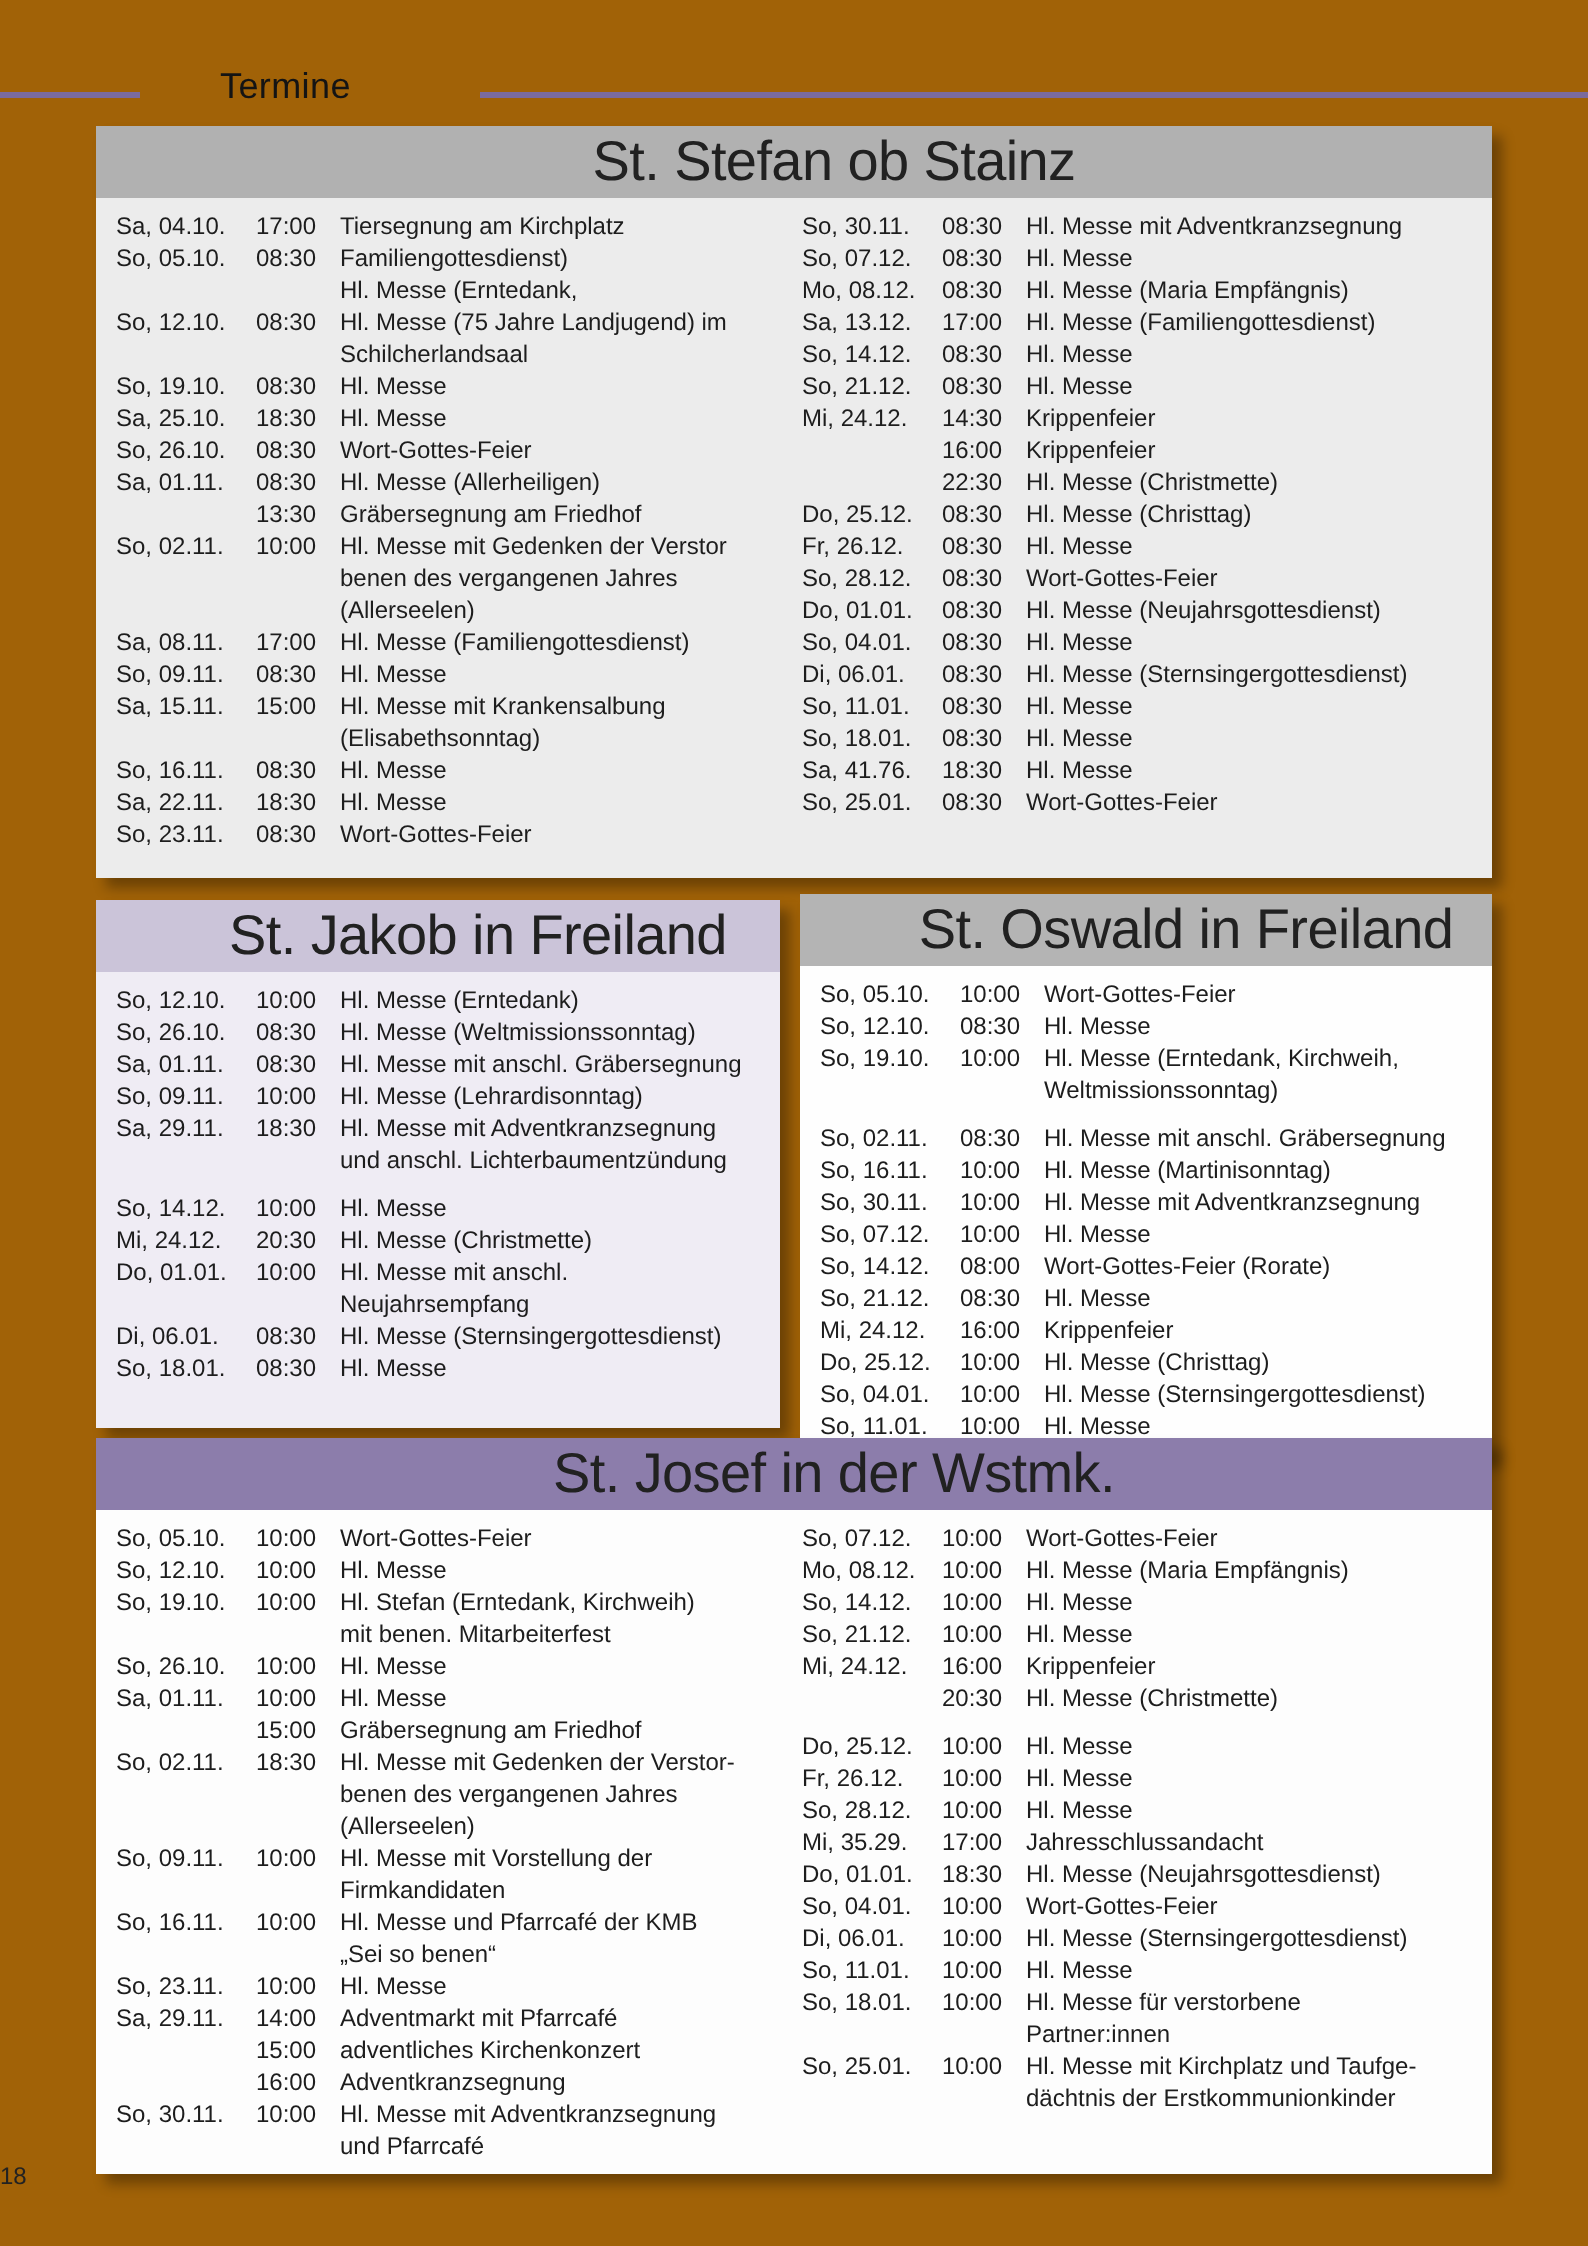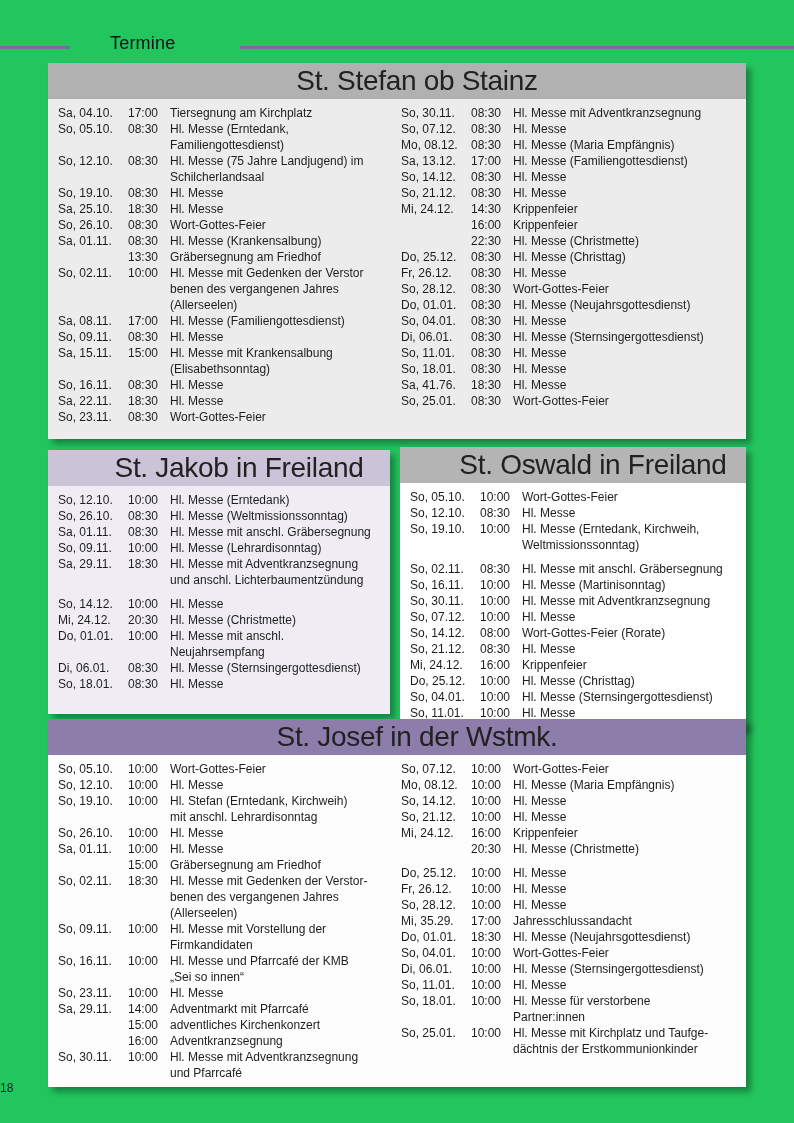--- a/index.html
+++ b/index.html
@@ -1,21 +1,21 @@
 <!DOCTYPE html>
 <html style="--accent: #7b6b9e;"><head>
 <meta charset="utf-8">
 <style>
   html,body{margin:0;padding:0;}
   body{
     width:794px;height:1123px;background:#ffffff;
     font-family:"Liberation Sans","DejaVu Sans",sans-serif;
     color:#1d1d1d;-webkit-font-smoothing:antialiased;
   }
-  .page{position:relative;width:794px;height:1123px;background:#22c55e;overflow:hidden;}
+  .page{position:relative;width:794px;height:1123px;background:#a16207;overflow:hidden;}
 
   
   .kicker{position:absolute;left:110px;top:33px;font-size:18px;color:#141414;letter-spacing:.2px;}
   .rule{position:absolute;top:46px;height:3px;background:var(--accent,#7b6b9e);}
   .rule-left{left:0;width:70px;}
   .rule-right{left:240px;width:554px;}
 
   
   .box{position:absolute;box-shadow:5px 5px 6px rgba(0,0,0,.33);}
   .box-title{
@@ -62,22 +62,22 @@
             <div class="cell-date">Sa, 04.10.</div>
             <div class="cell-time">17:00</div>
             <div class="cell-desc">
               <div class="desc-line">Tiersegnung am Kirchplatz</div>
             </div>
           </div>
           <div class="row">
             <div class="cell-date">So, 05.10.</div>
             <div class="cell-time">08:30</div>
             <div class="cell-desc">
+              <div class="desc-line">Familiengottesdienst)</div>
               <div class="desc-line">Hl. Messe (Erntedank,</div>
-              <div class="desc-line">Familiengottesdienst)</div>
             </div>
           </div>
           <div class="row">
             <div class="cell-date">So, 12.10.</div>
             <div class="cell-time">08:30</div>
             <div class="cell-desc">
               <div class="desc-line">Hl. Messe (75 Jahre Landjugend) im</div>
               <div class="desc-line">Schilcherlandsaal</div>
             </div>
           </div>
@@ -99,21 +99,21 @@
             <div class="cell-date">So, 26.10.</div>
             <div class="cell-time">08:30</div>
             <div class="cell-desc">
               <div class="desc-line">Wort-Gottes-Feier</div>
             </div>
           </div>
           <div class="row">
             <div class="cell-date">Sa, 01.11.</div>
             <div class="cell-time">08:30</div>
             <div class="cell-desc">
-              <div class="desc-line">Hl. Messe (Krankensalbung)</div>
+              <div class="desc-line">Hl. Messe (Allerheiligen)</div>
             </div>
           </div>
           <div class="row">
             <div class="cell-date"></div>
             <div class="cell-time">13:30</div>
             <div class="cell-desc">
               <div class="desc-line">Gräbersegnung am Friedhof</div>
             </div>
           </div>
           <div class="row">
@@ -503,21 +503,21 @@
             <div class="cell-time">10:00</div>
             <div class="cell-desc">
               <div class="desc-line">Hl. Messe</div>
             </div>
           </div>
           <div class="row">
             <div class="cell-date">So, 19.10.</div>
             <div class="cell-time">10:00</div>
             <div class="cell-desc">
               <div class="desc-line">Hl. Stefan (Erntedank, Kirchweih)</div>
-              <div class="desc-line">mit anschl. Lehrardisonntag</div>
+              <div class="desc-line">mit benen. Mitarbeiterfest</div>
             </div>
           </div>
           <div class="row">
             <div class="cell-date">So, 26.10.</div>
             <div class="cell-time">10:00</div>
             <div class="cell-desc">
               <div class="desc-line">Hl. Messe</div>
             </div>
           </div>
           <div class="row">
@@ -549,21 +549,21 @@
             <div class="cell-desc">
               <div class="desc-line">Hl. Messe mit Vorstellung der</div>
               <div class="desc-line">Firmkandidaten</div>
             </div>
           </div>
           <div class="row">
             <div class="cell-date">So, 16.11.</div>
             <div class="cell-time">10:00</div>
             <div class="cell-desc">
               <div class="desc-line">Hl. Messe und Pfarrcafé der KMB</div>
-              <div class="desc-line">„Sei so innen“</div>
+              <div class="desc-line">„Sei so benen“</div>
             </div>
           </div>
           <div class="row">
             <div class="cell-date">So, 23.11.</div>
             <div class="cell-time">10:00</div>
             <div class="cell-desc">
               <div class="desc-line">Hl. Messe</div>
             </div>
           </div>
           <div class="row">

